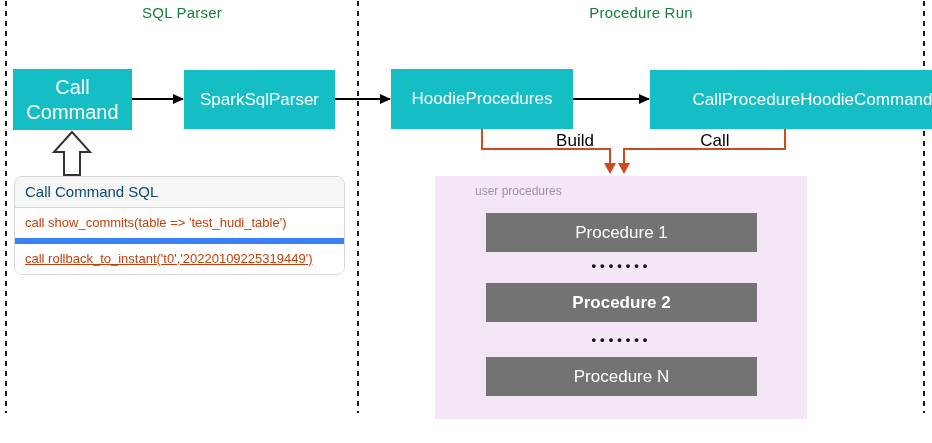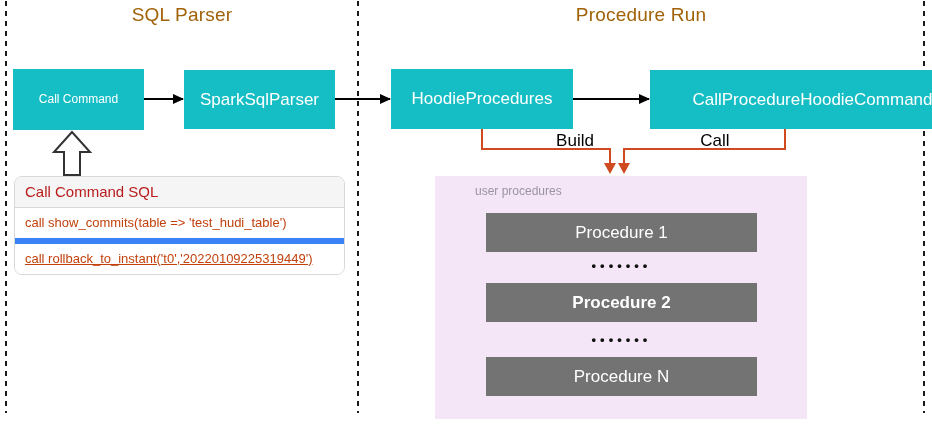--- a/index.html
+++ b/index.html
@@ -2,46 +2,46 @@
 <html><head>
 <meta charset="utf-8">
 <style>
   html,body{margin:0;padding:0;background:#ffffff;}
   .stage{
     position:relative;width:932px;height:443px;background:#ffffff;overflow:hidden;
     font-family:"Liberation Sans","DejaVu Sans",sans-serif;color:#111;
   }
   .overlay{position:absolute;left:0;top:0;width:932px;height:443px;pointer-events:none;}
   .section-title{
-    position:absolute;top:4px;text-align:center;font-size:19px;color:#a16207;
+    position:absolute;top:4px;text-align:center;font-size:15px;color:#15803d;
     letter-spacing:.2px;
   }
   .title-left{left:6px;width:352px;}
   .title-right{left:358px;width:566px;}
   .node{
     position:absolute;background:#15bec5;color:#ffffff;display:flex;
     align-items:center;justify-content:center;text-align:center;line-height:1.25;
   }
-  .node-call-command{left:13px;top:69px;width:131px;height:61px;font-size:12px;padding:0 7px;box-sizing:border-box;}
+  .node-call-command{left:13px;top:69px;width:119px;height:61px;font-size:20px;padding:0 7px;box-sizing:border-box;}
   .node-spark{left:184px;top:70px;width:151px;height:59px;font-size:17px;}
   .node-hoodie{left:391px;top:69px;width:182px;height:60px;font-size:17px;}
   .node-cphc{left:650px;top:70px;width:325px;height:59px;font-size:17px;}
   .edge-label{
     position:absolute;width:70px;text-align:center;font-size:17px;color:#000;top:131px;
   }
   .edge-label-build{left:540px;}
   .edge-label-call{left:680px;}
   .sql-table{
     position:absolute;left:14px;top:176px;width:331px;
     border:1px solid #d8d8d8;border-radius:8px;background:#ffffff;
     box-sizing:border-box;overflow:hidden;
   }
   .sql-header{
     height:30px;line-height:30px;background:#f5f5f5;border-bottom:1px solid #d8d8d8;
-    padding:0 10px;font-size:15px;color:#b91c1c;white-space:nowrap;
+    padding:0 10px;font-size:15px;color:#0c4a6e;white-space:nowrap;
   }
   .sql-row{
     height:30px;line-height:30px;background:#ffffff;padding:0 10px;
     font-size:13px;color:#c2410c;white-space:nowrap;
   }
   .sql-row + .sql-row{border-top:6px solid #3b82f6;text-decoration:underline;}
   .purple-panel{
     position:absolute;left:435px;top:176px;width:372px;height:243px;
     background:#f4e6f7;
   }

